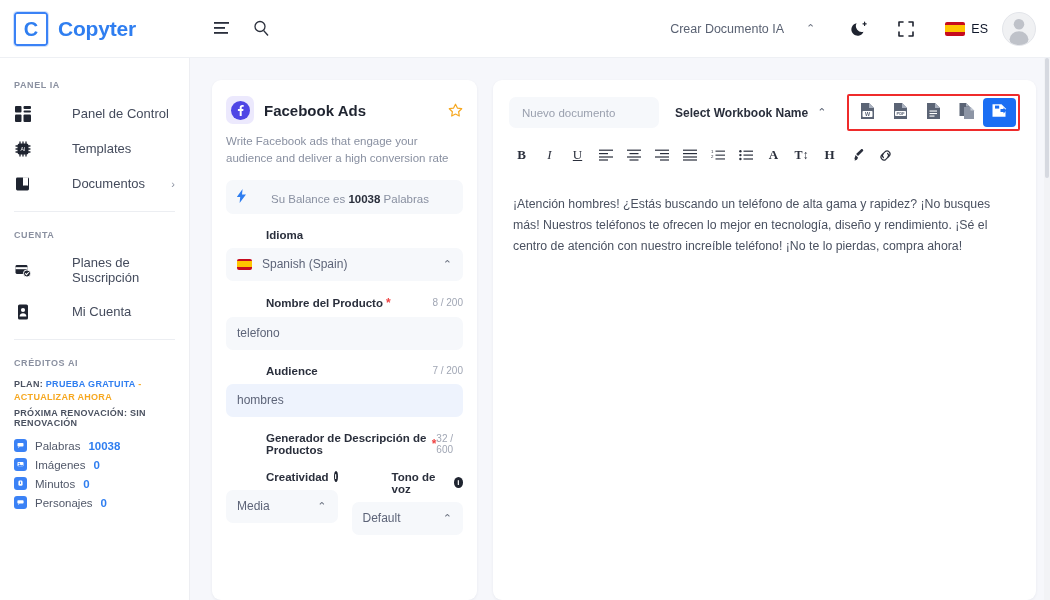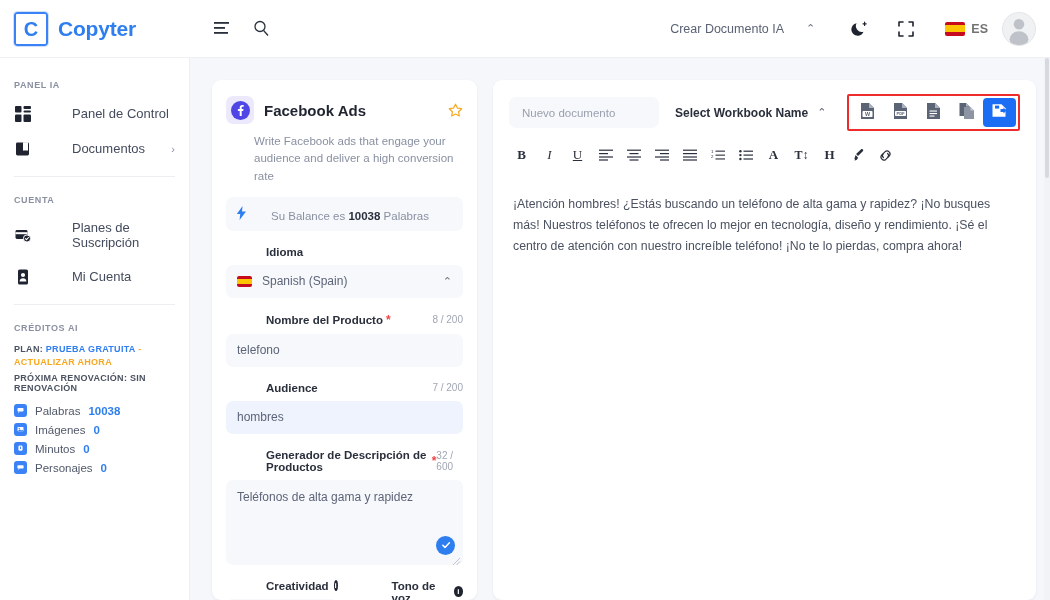--- a/index.html
+++ b/index.html
@@ -76,21 +76,21 @@
   }
   .flag {
     width: 20px; height: 14px; border-radius: 2px; overflow: hidden;
     display: block; position: relative; background: #c60b1e;
   }
   .flag::after {
     content: ""; position: absolute; left: 0; right: 0; top: 25%; height: 50%;
     background: #ffc400;
   }
   .flag-sm { width: 15px; height: 11px; }
-  .lang-code { font-size: 12.5px; color: #737373; font-weight: bold; }
+  .lang-code { font-size: 12.5px; color: #0f172a; font-weight: normal; }
   .avatar {
     width: 34px; height: 34px; border-radius: 50%;
     background: #f0f1f3; border: 1px solid #e3e5ea;
     display: flex; align-items: flex-end; justify-content: center;
     overflow: hidden; cursor: pointer;
   }
 
   
   .body-wrap { flex: 1; display: flex; min-height: 0; }
 
@@ -156,21 +156,20 @@
   .fc-head { display: flex; align-items: center; gap: 10px; text-align: center; }
   .fb-ico {
     width: 28px; height: 28px; border-radius: 7px; background: #ece9fd;
     display: flex; align-items: center; justify-content: center; flex: 0 0 28px;
   }
   .fc-title { font-size: 15px; font-weight: bold; color: #1f2430; }
   .fc-star { margin-left: auto; cursor: pointer; display: flex; }
   .fc-desc {
     font-size: 11.5px; color: #8990a1; line-height: 1.5;
     margin-top: 9px;
-    margin-left: 28px;
   }
   .balance-bar {
     margin-top: 12px;
     background: #f6f8fb; border-radius: 7px;
     padding: 9px 10px;
     display: flex; align-items: flex-end; gap: 24px;
     font-size: 11.5px; color: #6e footnote;
   }
   .balance-text { font-size: 11.5px; color: #8990a1; }
   .balance-text b { color: #2a2f3c; }
@@ -350,20 +349,30 @@
             <rect x="0" y="0" width="6.5" height="6.5" rx="1" fill="#1f2430"></rect>
             <rect x="8.5" y="0" width="7.5" height="3" rx="1" fill="#1f2430"></rect>
             <rect x="8.5" y="4.5" width="7.5" height="2" rx="1" fill="#1f2430"></rect>
             <rect x="0" y="8.5" width="6.5" height="7.5" rx="1" fill="#1f2430"></rect>
             <rect x="8.5" y="8.5" width="7.5" height="7.5" rx="1" fill="#1f2430"></rect>
           </svg>
         </span>
         <span class="sb-label">Panel de Control</span>
       </div>
 
+      <div class="sb-item">
+        <span class="sb-ico">
+          <svg width="16" height="16" viewBox="0 0 16 16">
+            <rect x="2.5" y="2.5" width="11" height="11" rx="2" fill="#1f2430"></rect>
+            <path d="M5 1v2M8 1v2M11 1v2M5 13v2M8 13v2M11 13v2M1 5h2M1 8h2M1 11h2M13 5h2M13 8h2M13 11h2" stroke="#1f2430" stroke-width="1.3" stroke-linecap="round"></path>
+            <text x="8" y="10.3" font-size="5.2" fill="#ffffff" text-anchor="middle" font-family="Liberation Sans">AI</text>
+          </svg>
+        </span>
+        <span class="sb-label">Templates</span>
+      </div>
 
       <div class="sb-item">
         <span class="sb-ico">
           <svg width="16" height="16" viewBox="0 0 16 16">
             <rect x="1" y="1.5" width="13" height="13" rx="1.4" fill="#1f2430"></rect>
             <rect x="8" y="1.5" width="5" height="8" fill="#ffffff"></rect>
             <path d="M8 1.5h5v8l-2.5-2-2.5 2z" fill="#ffffff"></path>
           </svg>
         </span>
         <span class="sb-label">Documentos</span>
@@ -509,33 +518,20 @@
         </div>
         <div class="input-box filled">
           <span>hombres</span>
         </div>
 
         <div class="field-label">
           <span>Generador de Descripción de Productos</span>
           <span class="req">*</span>
           <span class="counter">32 / 600</span>
         </div>
-        <div class="textarea-box">
-          <span>Teléfonos de alta gama y rapidez</span>
-          <span class="ta-check">
-            <svg width="10" height="10" viewBox="0 0 10 10">
-                <path d="M1.8 5.2l2.2 2.2L8.4 2.8" stroke="#ffffff" stroke-width="1.5" fill="none" stroke-linecap="round" stroke-linejoin="round"></path>
-              </svg>
-          </span>
-          <span class="ta-resize">
-            <svg width="9" height="9" viewBox="0 0 9 9">
-                <path d="M8 1L1 8M8 4.5L4.5 8" stroke="#b9bdc7" stroke-width="0.9"></path>
-              </svg>
-          </span>
-        </div>
 
         <div class="two-col">
           <div>
             <div class="field-label">
               <span>Creatividad</span>
               <span class="info-i">i</span>
             </div>
             <div class="select-box">
               <span>Media</span>
               <span class="sel-caret">⌃</span>

